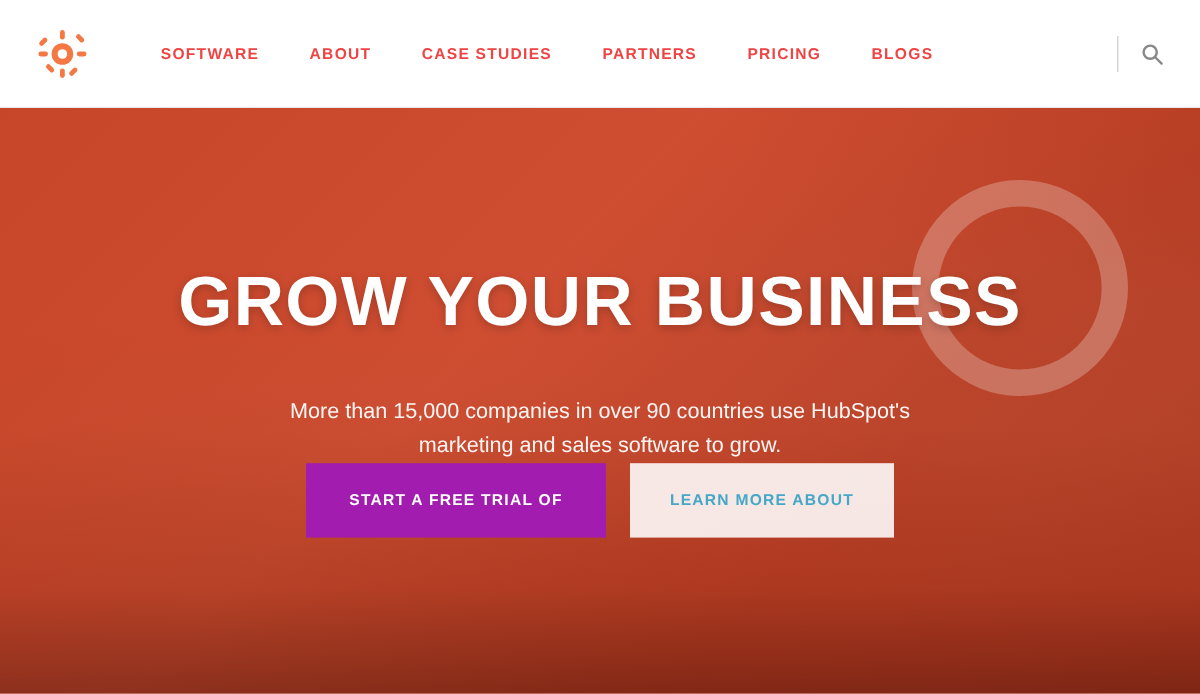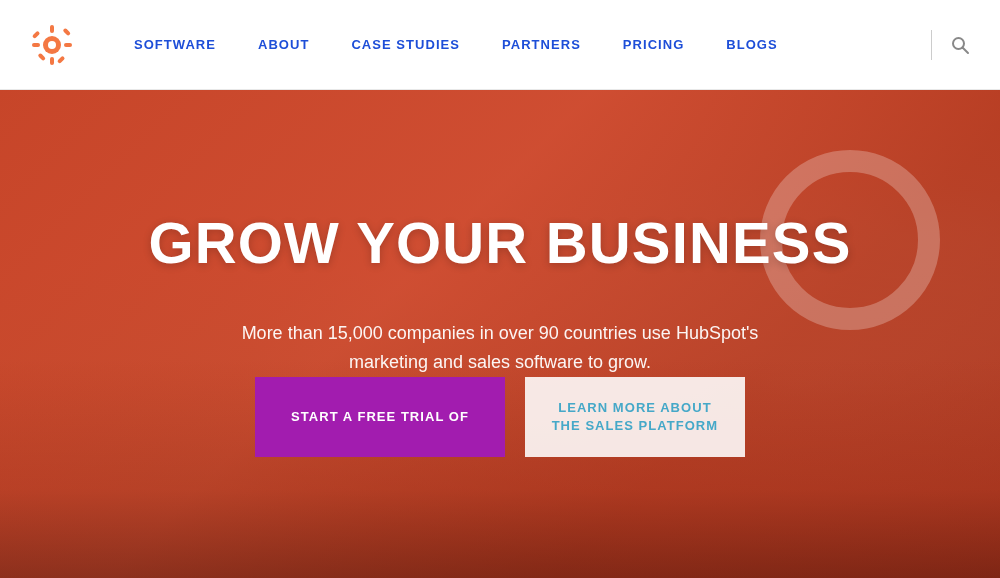--- a/index.html
+++ b/index.html
@@ -41,21 +41,21 @@
     .navbar-links {
       display: flex;
       align-items: center;
       gap: 42px;
       flex: 1;
     }
 
     .nav-link {
       font-size: 13px;
       font-weight: 600;
-      color: #1d4ed8;
+      color: #ef4444;
       letter-spacing: 0.08em;
       text-transform: uppercase;
       cursor: pointer;
       text-decoration: none;
     }
 
     .nav-divider {
       width: 1px;
       height: 30px;
       background: #ccc;
@@ -254,17 +254,16 @@
   <div class="hero-content">
     <h1 class="hero-title">GROW YOUR BUSINESS</h1>
     <p class="hero-subtitle">More than 15,000 companies in over 90 countries use HubSpot's marketing and sales software to grow.</p>
 
     <div class="hero-buttons">
       <button class="btn-marketing">
         <span>START A FREE TRIAL OF</span><br>
       </button>
       <button class="btn-sales">
         <span>LEARN MORE ABOUT</span><br>
-        <span>THE SALES PLATFORM</span>
       </button>
     </div>
   </div>
 </section>
 
 </body></html>

